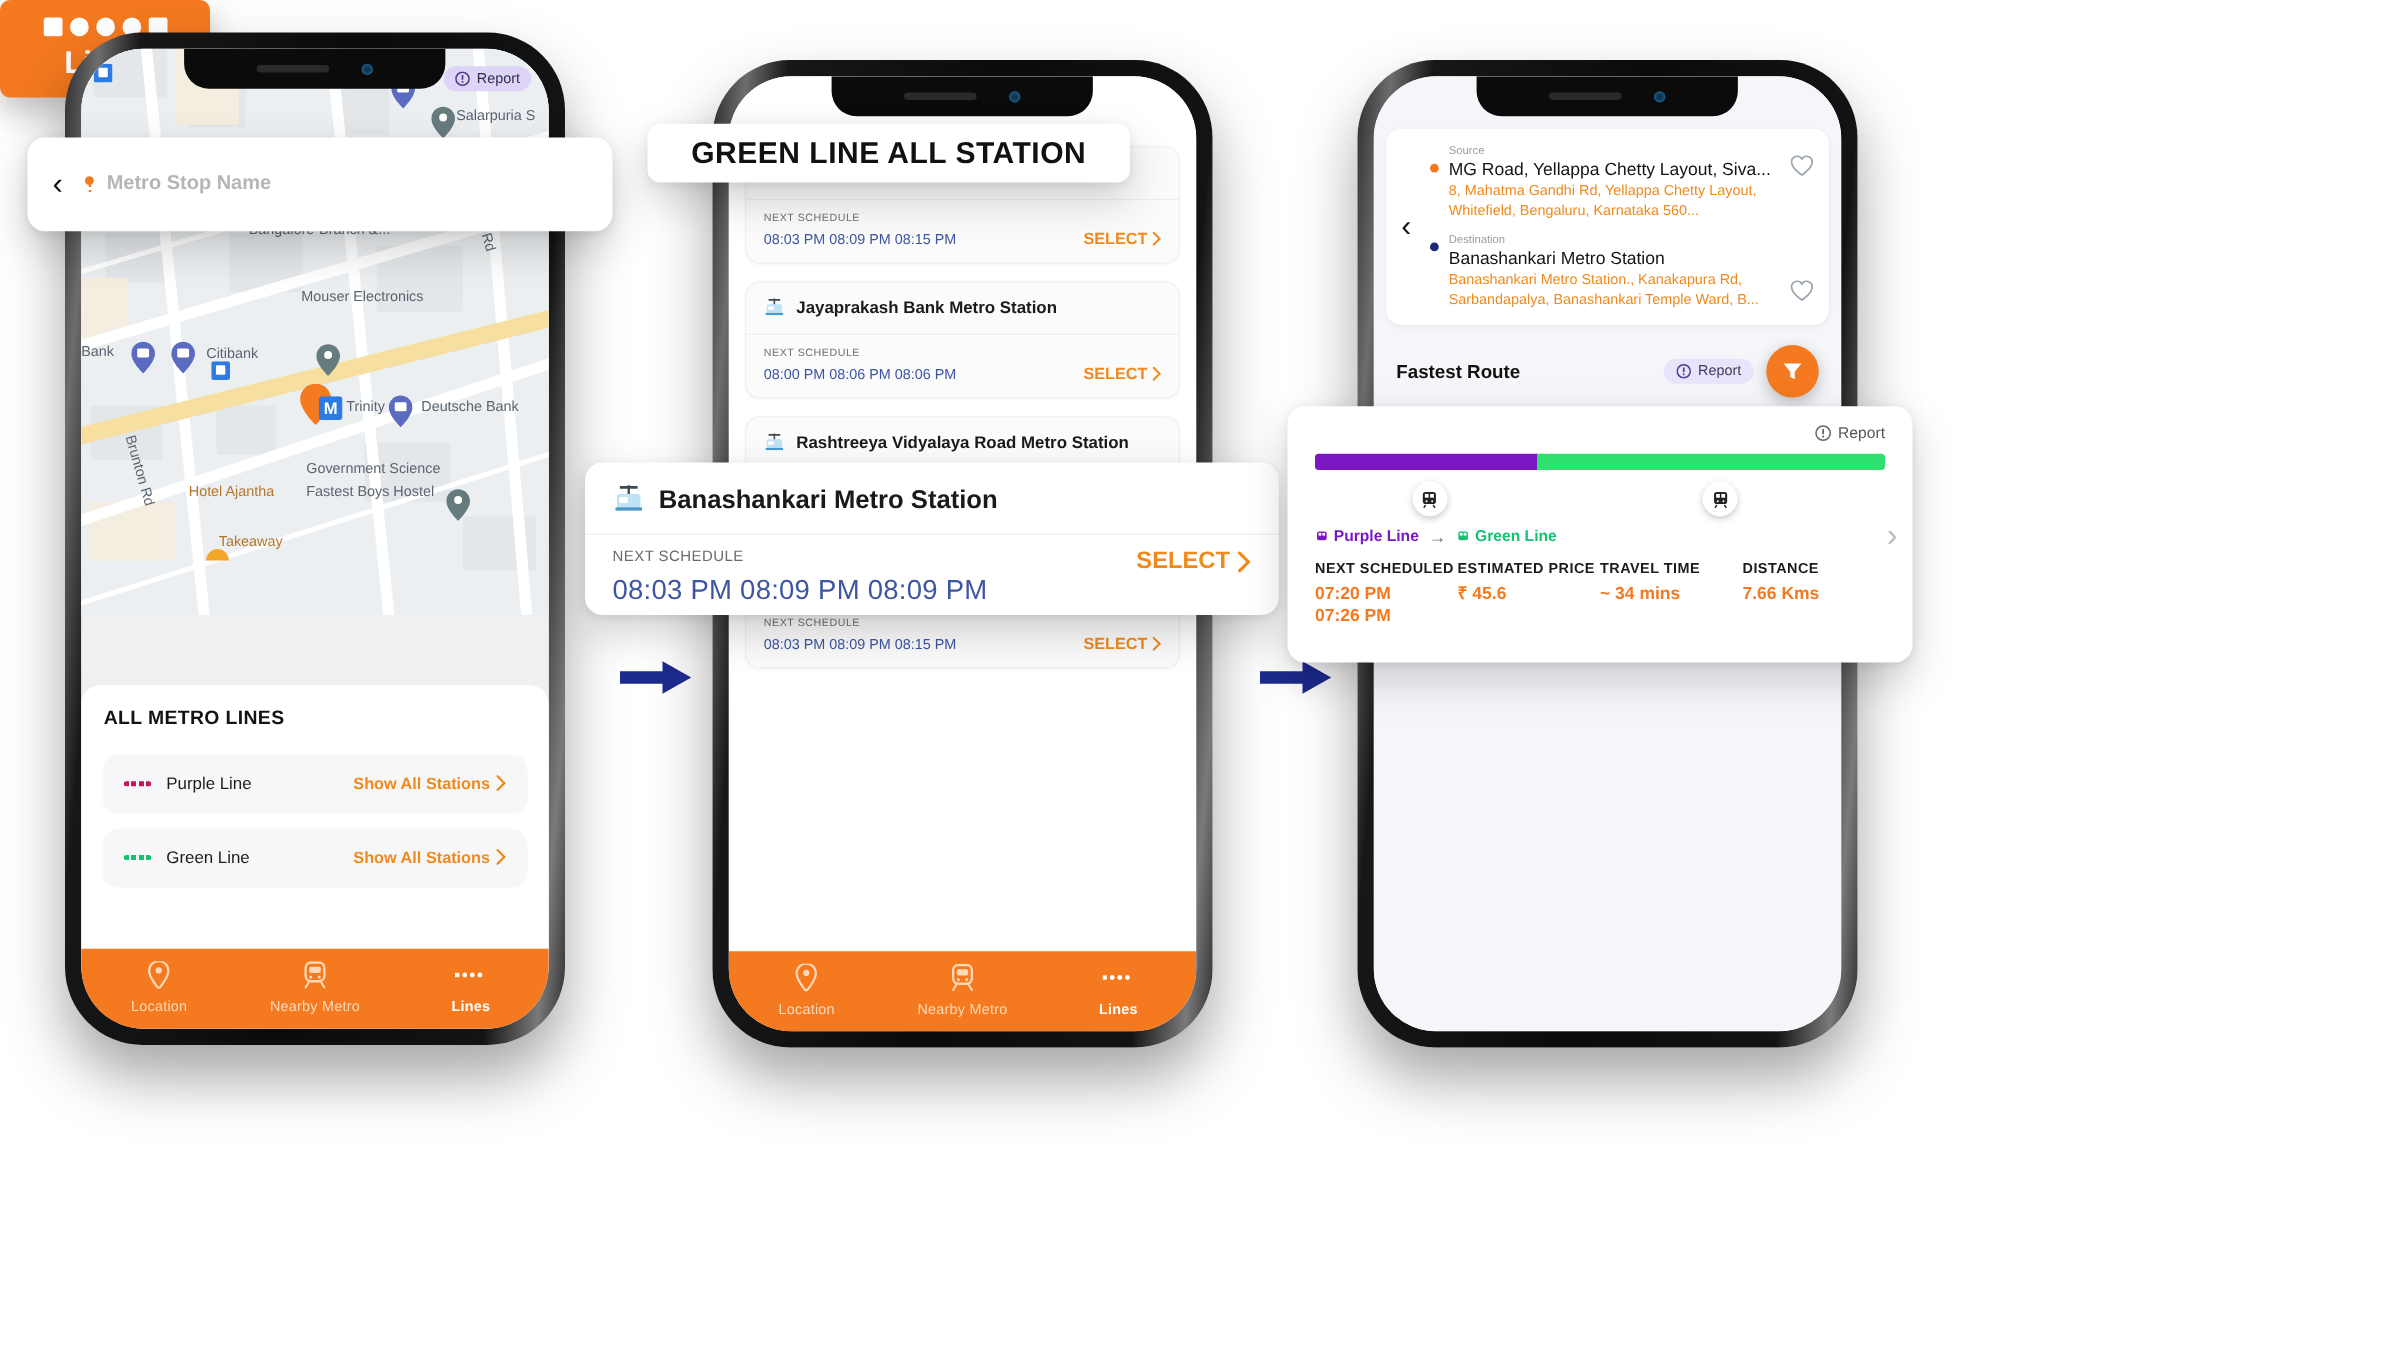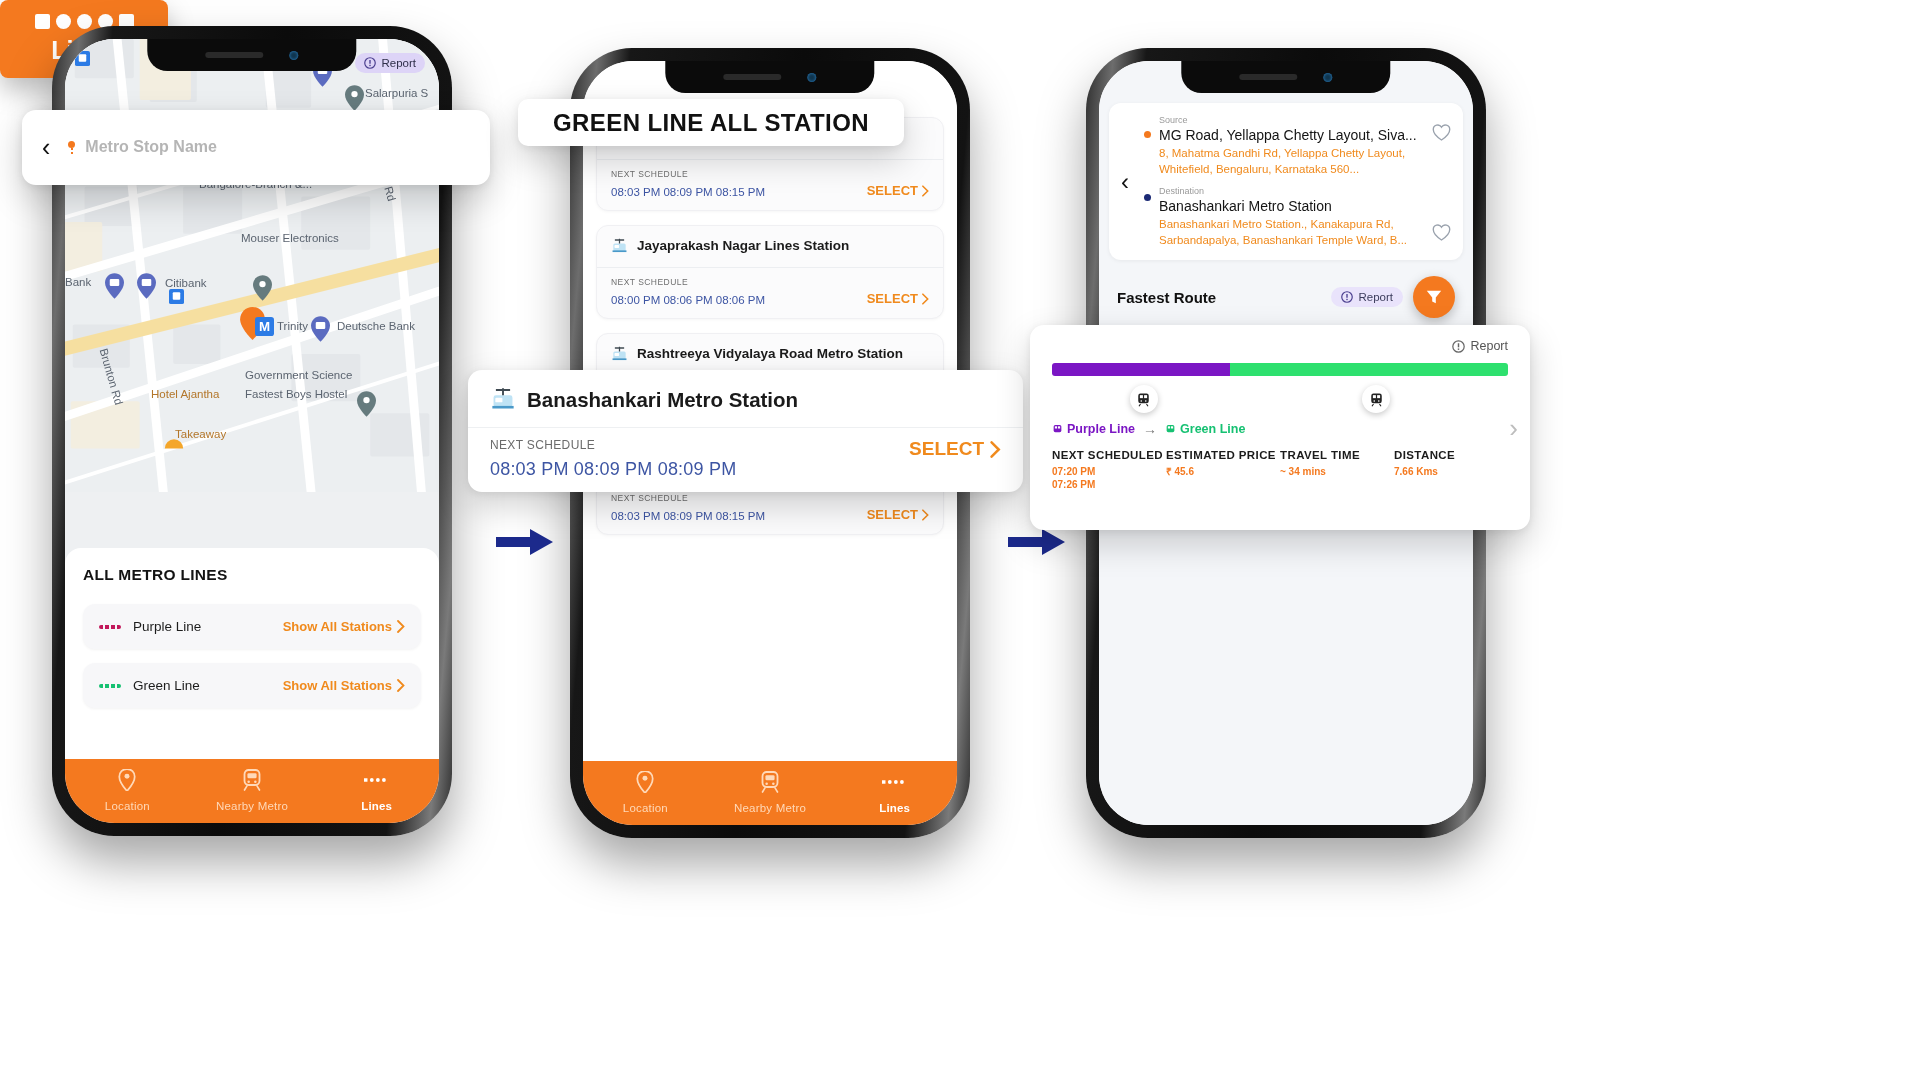--- a/index.html
+++ b/index.html
@@ -123,21 +123,21 @@
     border-radius: 10px;
   }
   #ov-greentitle span { font-size: 24px; font-weight: 800; letter-spacing: .4px; color: #111; }
 
   
   #ov-banashankari { left: 468px; top: 370px; width: 555px; height: 122px; padding: 0; overflow: hidden; }
   #ov-banashankari .ob-head { display: flex; align-items: center; gap: 11px; padding: 17px 22px 14px 22px; border-bottom: 1px solid #eef0f2; }
   #ov-banashankari .ob-head .st { font-size: 20.5px; font-weight: 700; color: #1a1a1a; }
   #ov-banashankari .ob-body { display: flex; align-items: flex-start; justify-content: space-between; padding: 10px 22px 0 22px; }
   #ov-banashankari .ns-lbl { font-size: 12px; color: #6b6b6b; letter-spacing: .35px; }
-  #ov-banashankari .ns-times { font-size: 18px; color: #3d55a3; margin-top: 7px; letter-spacing: .2px; }
+  #ov-banashankari .ns-times { font-size: 22px; color: #3d55a3; margin-top: 7px; letter-spacing: .2px; }
   #ov-banashankari .sel { font-size: 19px; font-weight: 800; color: #f08a1d; display: flex; align-items: center; gap: 6px; }
 
   
   #ov-lines {
     left: 312px; top: 750px; width: 168px; height: 78px;
     background: #f4791f;
     border-radius: 8px;
     box-shadow: 0 12px 26px rgba(0,0,0,.25);
     display: flex; flex-direction: column; align-items: center; justify-content: center; gap: 7px;
     z-index: 70;
@@ -160,21 +160,21 @@
     background: #fff; box-shadow: 0 2px 6px rgba(0,0,0,.22);
     display: flex; align-items: center; justify-content: center;
   }
   #ov-route .legend { display: flex; align-items: center; gap: 8px; margin-top: 6px; font-size: 12.5px; }
   #ov-route .legend .lp { color: #7b16c4; font-weight: 700; display:flex; align-items:center; gap:4px;}
   #ov-route .legend .lg { color: #16c172; font-weight: 700; display:flex; align-items:center; gap:4px;}
   #ov-route .legend .arw { color: #777; font-size: 14px; }
   #ov-route .metrics { display: flex; margin-top: 12px; }
   #ov-route .metric { flex: 1; }
   #ov-route .m-lbl { font-size: 11.5px; font-weight: 700; color: #1b1b1b; letter-spacing: .4px; }
-  #ov-route .m-val { font-size: 10px; font-weight: 700; color: #f4791f; margin-top: 5px; line-height: 1.25; }
+  #ov-route .m-val { font-size: 14px; font-weight: 700; color: #f4791f; margin-top: 5px; line-height: 1.25; }
   #ov-route .rchev { position: absolute; right: 12px; top: 50%; transform: translateY(-50%); font-size: 26px; color: #bdbdbd; }
 
   
   .plist { position: absolute; top: 0; left:0; right:0; bottom: 64px; background: #fff; padding: 56px 13px 0 13px; overflow: hidden; }
   .scard {
     background: #fbfbfc; border: 1px solid #f0f0f3; border-radius: 12px;
     margin-bottom: 14px; overflow: hidden;
     box-shadow: 0 1px 3px rgba(0,0,0,.04);
   }
   .scard .sh { display: flex; align-items: center; gap: 9px; padding: 12px 14px; border-bottom: 1px solid #eceef1; }
@@ -455,21 +455,21 @@
 
         <div class="scard">
           <div class="sh">
             <svg width="17" height="17" viewBox="0 0 22 22">
                 <rect x="3" y="7" width="16" height="10" rx="2" fill="#bfe3f5"></rect>
                 <rect x="4.5" y="9" width="6" height="4" rx="1" fill="#fff"></rect>
                 <rect x="2" y="16" width="18" height="2.2" fill="#4a99c9"></rect>
                 <path d="M11 1 L11 7" stroke="#3f4a52" stroke-width="1.6"></path>
                 <path d="M5 2.5 L17 2.5" stroke="#3f4a52" stroke-width="1.8"></path>
               </svg>
-            <span class="nm">Jayaprakash Nagar Lines Station</span>
+            <span class="nm">Jayaprakash Bank Metro Station</span>
           </div>
           <div class="sb">
             <div>
               <div class="ns-lbl">NEXT SCHEDULE</div>
               <div class="ns-times">08:00 PM 08:06 PM 08:06 PM</div>
             </div>
             <div class="sel">
               <span>SELECT</span>
               <svg width="7" height="12" viewBox="0 0 8 13">
                   <path d="M1 1 L6.5 6.5 L1 12" fill="none" stroke="#f08a1d" stroke-width="1.8" stroke-linecap="round"></path>

